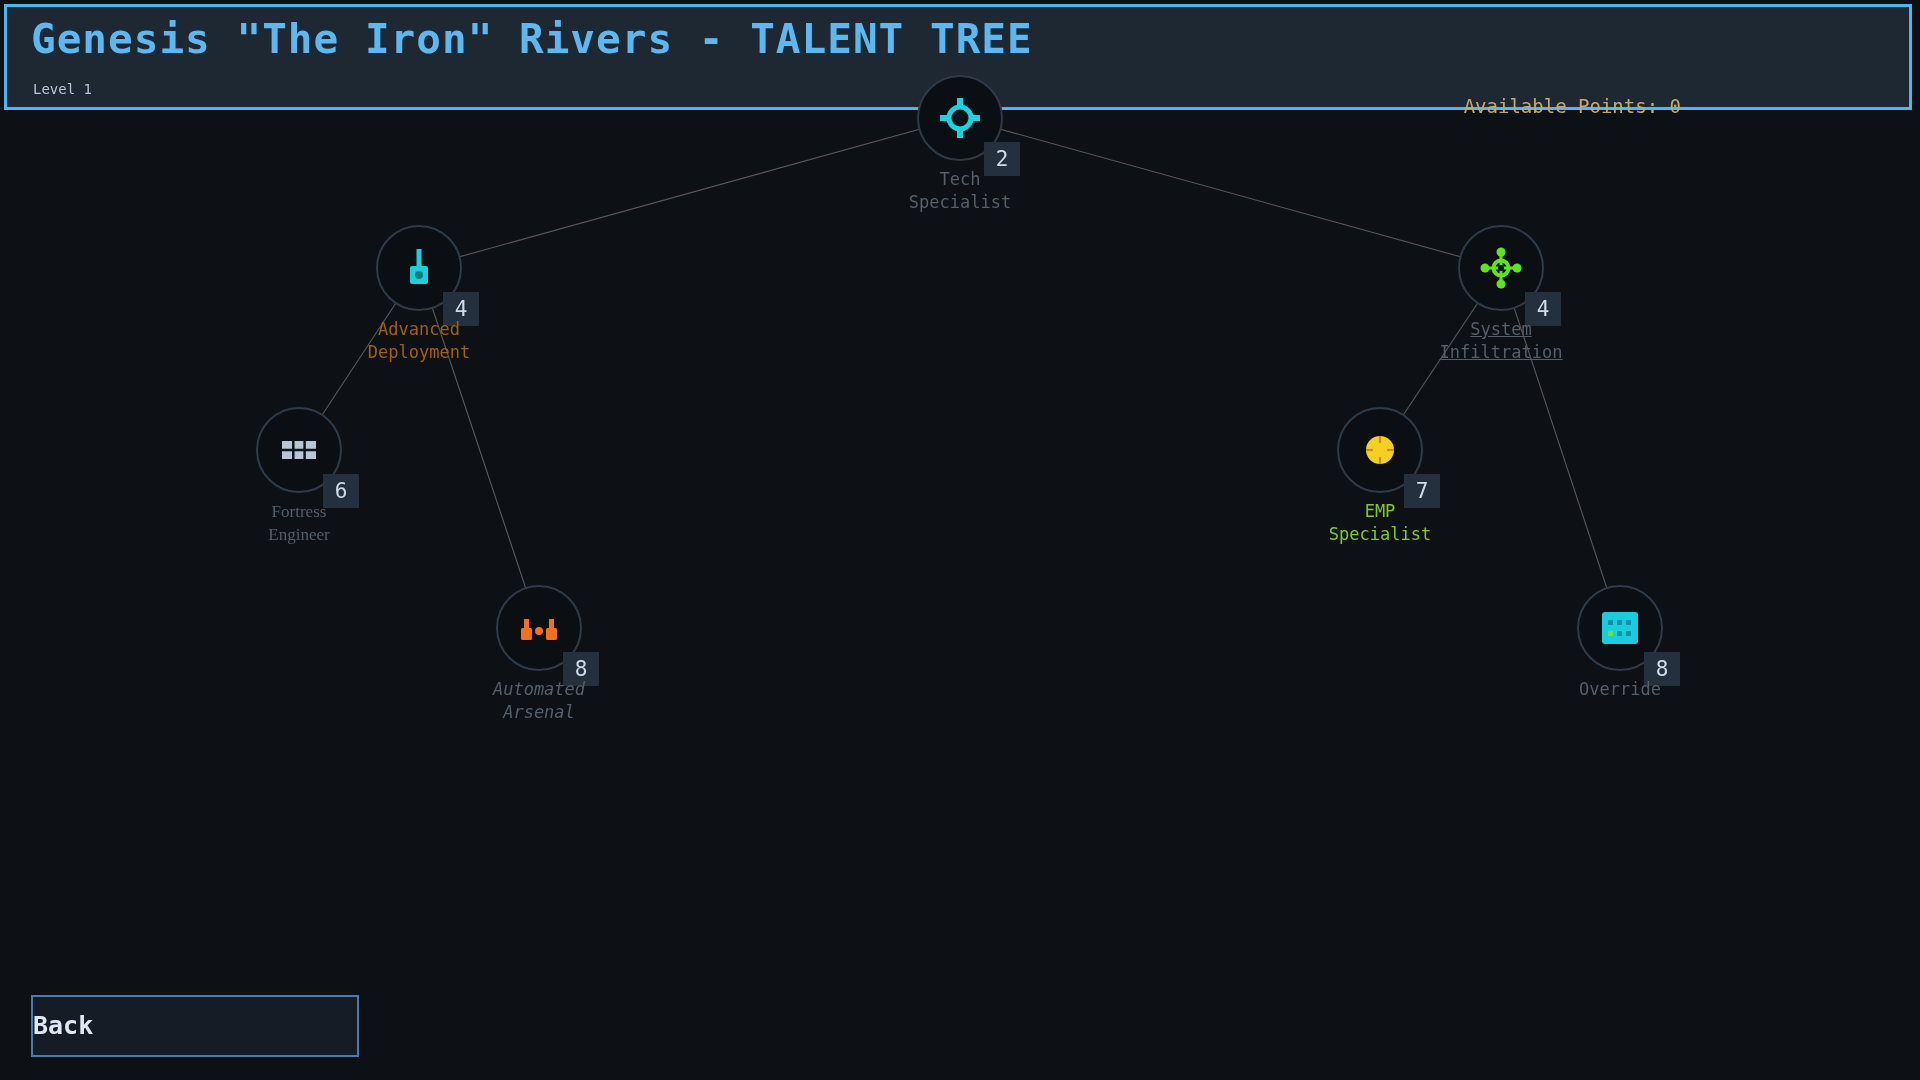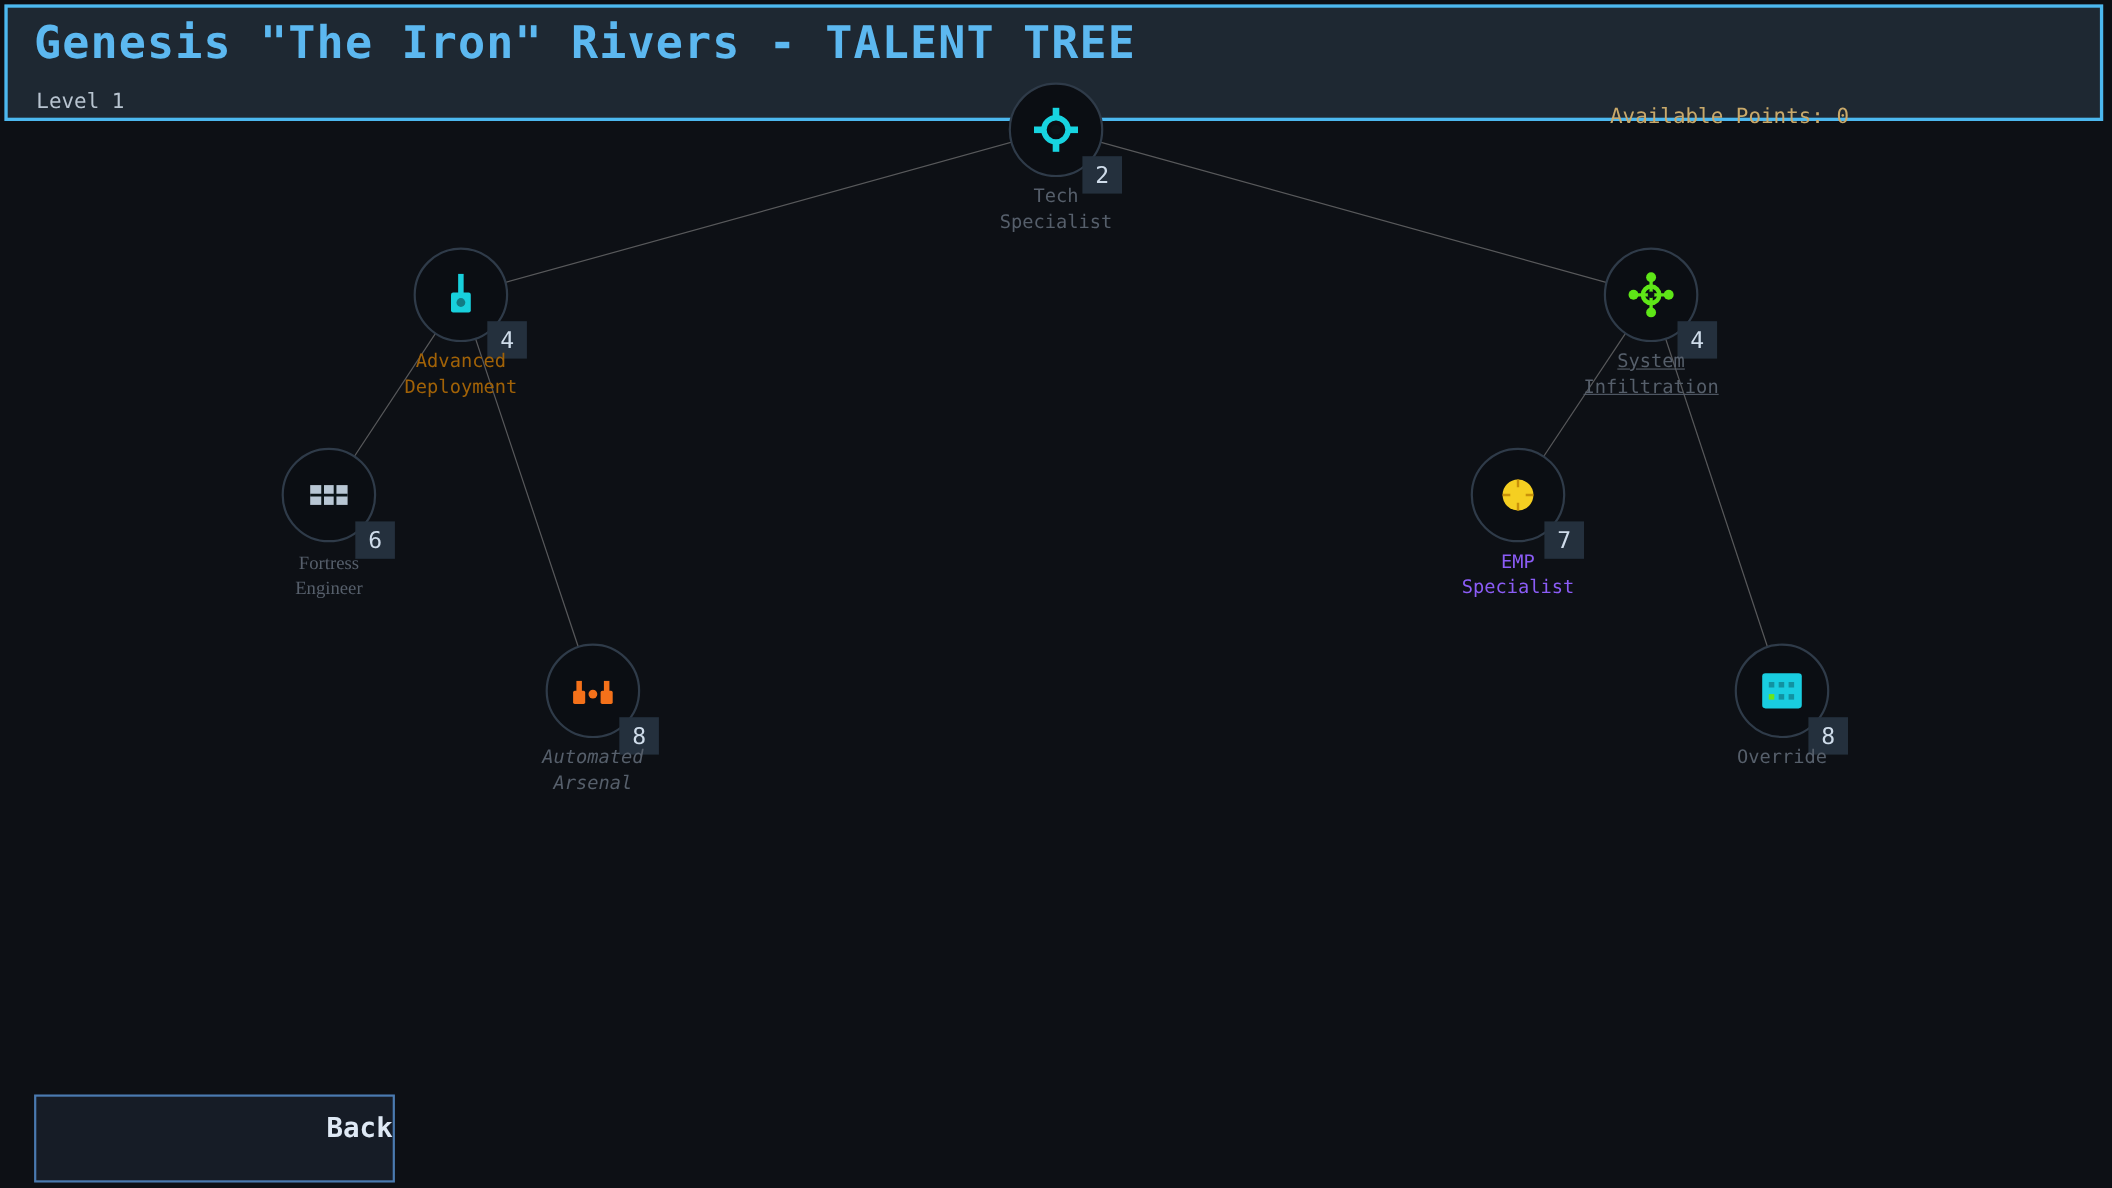--- a/index.html
+++ b/index.html
@@ -37,21 +37,21 @@
     font-weight: bold;
     letter-spacing: 1px;
     color: #5cb8f0;
     white-space: nowrap;
     font-family: "DejaVu Sans Mono", "Liberation Mono", monospace;
   }
   #level {
     position: absolute;
     left: 26px;
     top: 74px;
-    font-size: 19px;
+    font-size: 14px;
     color: #b8c4d0;
     white-space: nowrap;
   }
   #points {
     position: absolute;
     right: 228px;
     top: 88px;
     font-size: 19px;
     color: #c9a96a;
     white-space: nowrap;
@@ -122,29 +122,29 @@
     white-space: pre;
     font-family: "DejaVu Sans Mono", "Liberation Mono", monospace;
   }
 
   
   #back-button {
     position: absolute;
     left: 31px;
     top: 995px;
     width: 328px;
-    height: 80px;
+    height: 62px;
     background: #161c26;
     border: 2px solid #4a7ab0;
     box-sizing: border-box;
     color: #dfe9f5;
     font-size: 25px;
     font-weight: bold;
     line-height: 58px;
-    text-align: right;
+    text-align: left;
     cursor: pointer;
     font-family: "DejaVu Sans Mono", "Liberation Mono", monospace;
   }
 </style>
 </head>
 <body>
 
 <div id="screen" style="background: rgb(13, 16, 21);">
 
   <div id="header" style="background: rgb(30, 40, 50); border-color: rgb(76, 184, 239);">
@@ -221,21 +221,21 @@
       <div class="node" style="left: 1380px; top: 450px;">
         <div class="node-circle" style="border-color: rgb(47, 59, 73);"></div>
         <div class="node-icon"><svg viewBox="0 0 44 44" width="44" height="44">
             <circle cx="22" cy="22" r="14" fill="#f5cf21"></circle>
             <line x1="22" y1="8" x2="22" y2="15" stroke="#c9920a" stroke-width="2.2"></line>
             <line x1="22" y1="29" x2="22" y2="36" stroke="#c9920a" stroke-width="2.2"></line>
             <line x1="8" y1="22" x2="15" y2="22" stroke="#c9920a" stroke-width="2.2"></line>
             <line x1="29" y1="22" x2="36" y2="22" stroke="#c9920a" stroke-width="2.2"></line>
           </svg></div>
         <div class="node-badge" style="background: rgb(36, 48, 61); color: rgb(207, 220, 234);">7</div>
-        <div class="node-label" style="color: #8b5cf6;">EMP
+        <div class="node-label" style="color: #84cc16;">EMP
 Specialist</div>
       </div>
       <div class="node" style="left: 539px; top: 628px;">
         <div class="node-circle" style="border-color: rgb(47, 59, 73);"></div>
         <div class="node-icon"><svg viewBox="0 0 44 44" width="44" height="44">
             <rect x="7" y="13" width="5" height="10" fill="#f4711a"></rect>
             <rect x="4" y="22" width="11" height="12" rx="1.5" fill="#f4711a"></rect>
             <rect x="32" y="13" width="5" height="10" fill="#f4711a"></rect>
             <rect x="29" y="22" width="11" height="12" rx="1.5" fill="#f4711a"></rect>
             <circle cx="22" cy="25" r="4" fill="#f4711a"></circle>

